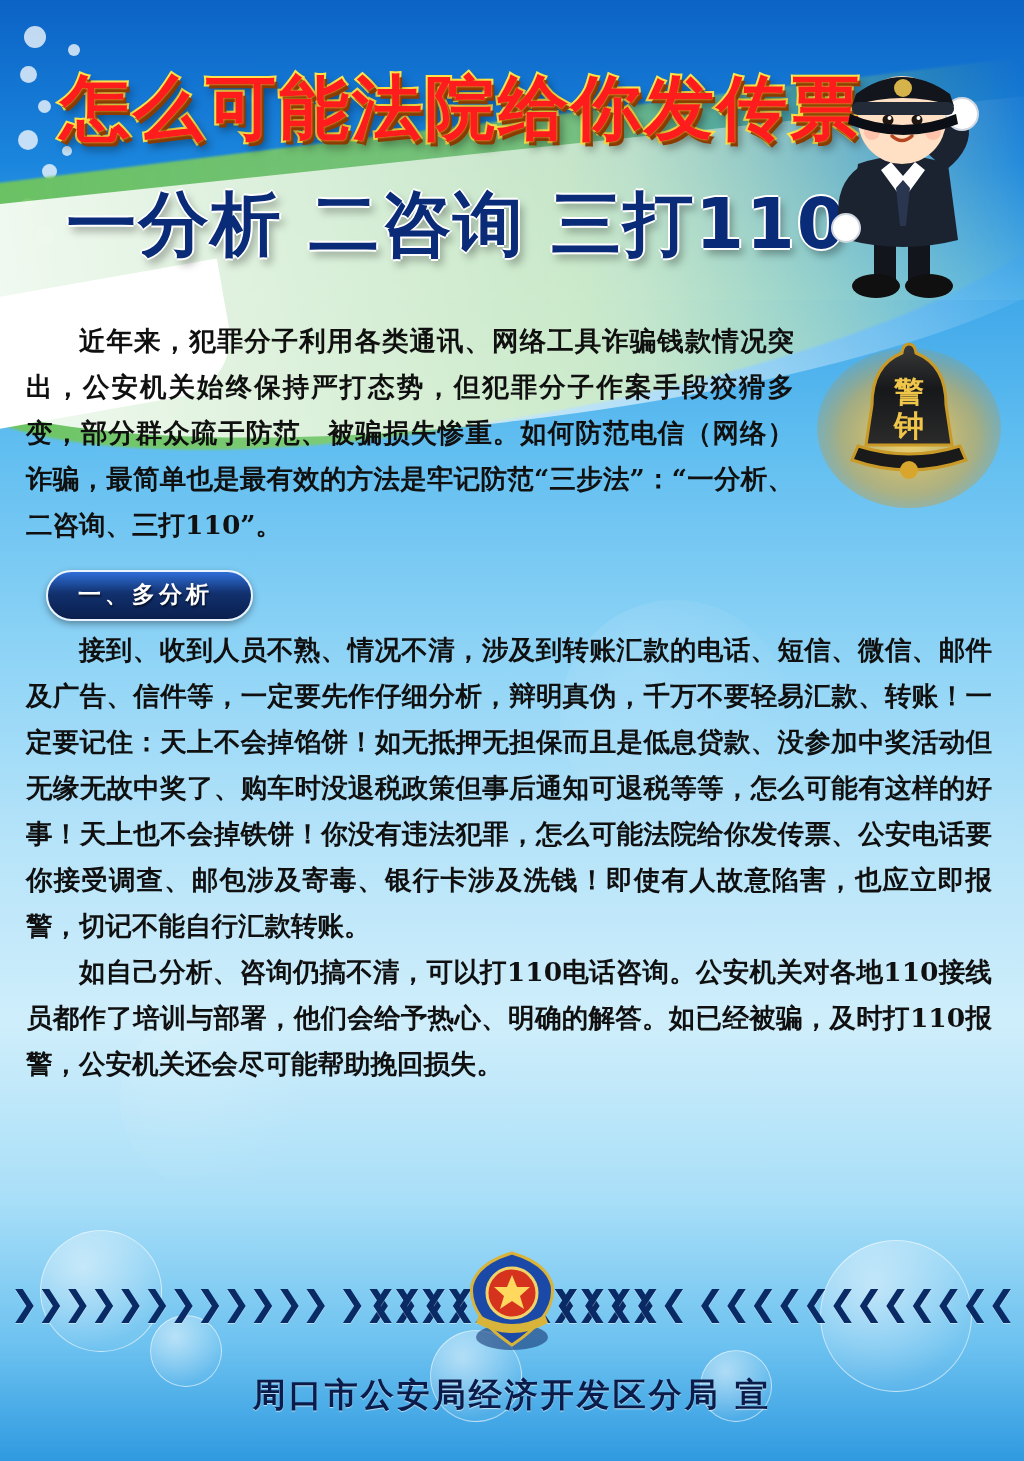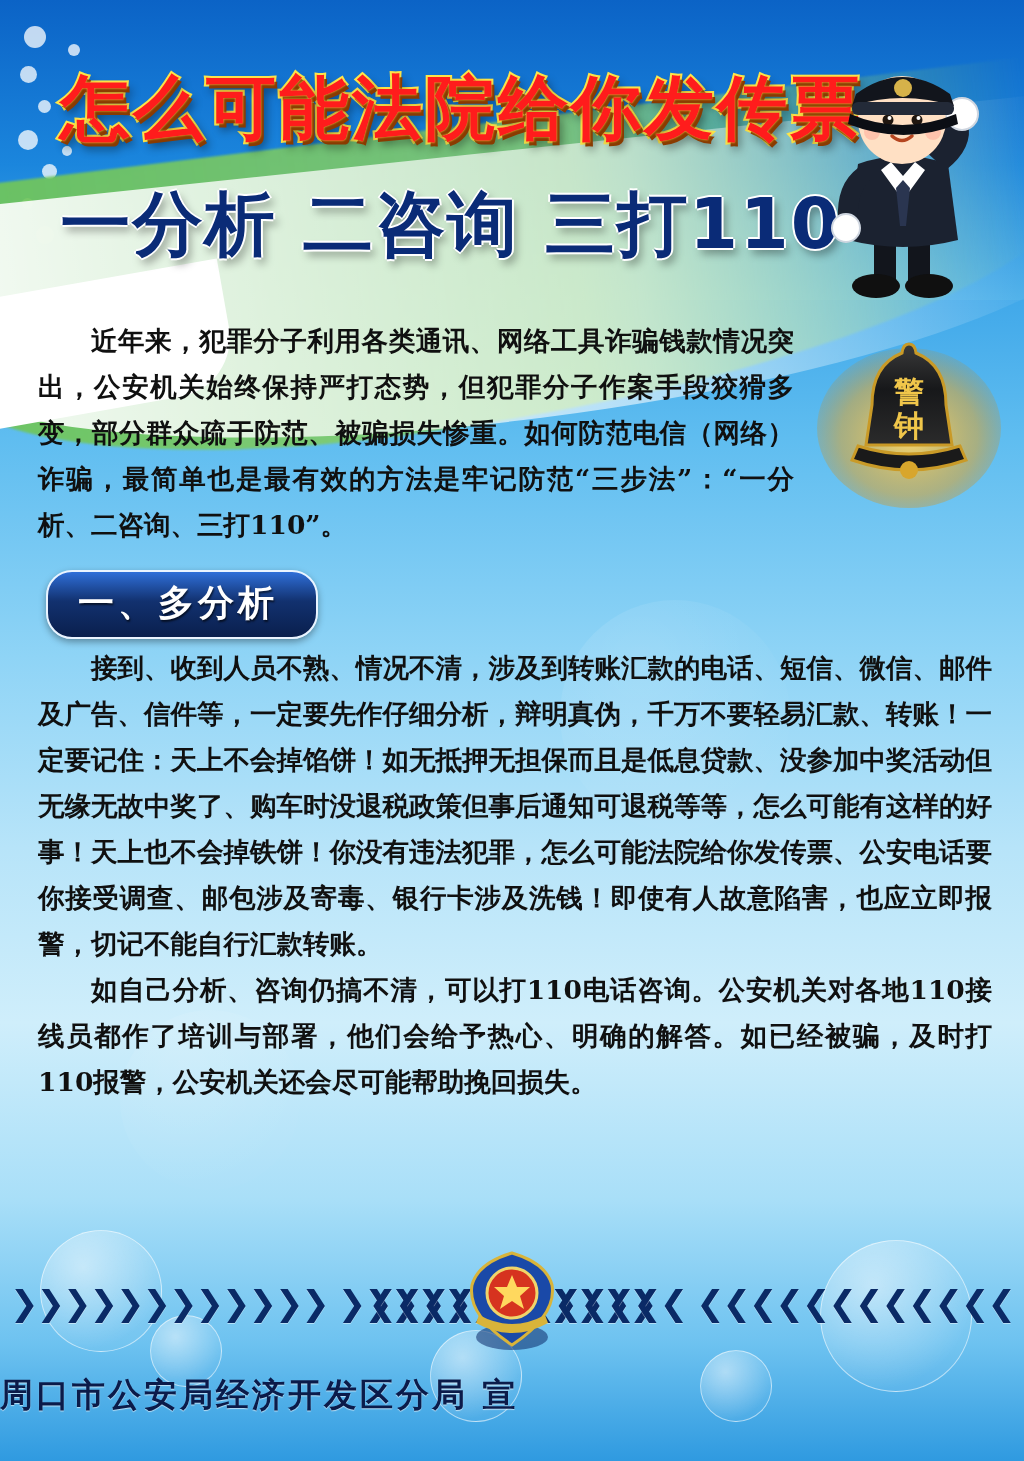--- a/index.html
+++ b/index.html
@@ -109,21 +109,21 @@
     -webkit-text-stroke: 4px #ffe64a;
     paint-order: stroke fill;
     text-shadow:
       0 0 2px #ffe64a,
       3px 4px 0 #8a3b00,
       5px 7px 10px rgba(0,0,0,.45);
     white-space: nowrap;
   }
   .title-sub {
     position: absolute;
-    left: 51px;
+    left: 57px;
     top: 178px;
     width: 800px;
     text-align: center;
     font-family: "DejaVu Sans", sans-serif;
     font-size: 70px;
     font-weight: bold;
     letter-spacing: 2px;
     color: #0a2b77;
     text-shadow:
       2px 0 0 #ffffff, -2px 0 0 #ffffff, 0 2px 0 #ffffff, 0 -2px 0 #ffffff,
@@ -148,21 +148,21 @@
   }
   
   .content {
     position: absolute;
     left: 0;
     top: 318px;
     width: 1024px;
   }
   p.para {
     margin: 0;
-    padding: 0 32px 0 38px;
+    padding: 0 32px 0 26px;
     font-family: "DejaVu Serif", "Liberation Serif", serif;
     font-size: 26.5px;
     line-height: 46px;
     color: #101010;
     text-align: justify;
     font-weight: bold;
     text-indent: 2em;
   }
   p.intro {
     padding-right: 230px;
@@ -171,21 +171,21 @@
     display: inline-block;
     margin: 22px 0 6px 46px;
     padding: 7px 38px 9px 30px;
     border-radius: 26px;
     background: linear-gradient(180deg, #2f6fd8 0%, #12316f 45%, #0a1f4d 100%);
     border: 2px solid #eaf4ff;
     box-shadow: 0 3px 7px rgba(0,0,0,.35);
   }
   .section-head span {
     font-family: Liberation Sans, sans-serif;
-    font-size: 36px;
+    font-size: 23px;
     font-weight: bold;
     letter-spacing: 4px;
     color: #ffffff;
     text-shadow: 1px 2px 2px rgba(0,0,0,.6);
     white-space: nowrap;
   }
   
   .footer {
     position: absolute;
     left: 0;
@@ -217,20 +217,21 @@
     left: 50%;
     top: 18px;
     transform: translateX(-50%);
     width: 110px;
     height: 105px;
   }
   .org {
     position: absolute;
     top: 142px;
     width: 1024px;
+    text-align: center;
     font-family: "DejaVu Serif", "Liberation Serif", serif;
     font-size: 33px;
     font-weight: bold;
     letter-spacing: 3px;
     color: #0b1b4a;
     text-shadow: 0 1px 1px rgba(255,255,255,.6);
   }
   .bubble {
     position: absolute;
     border-radius: 50%;

